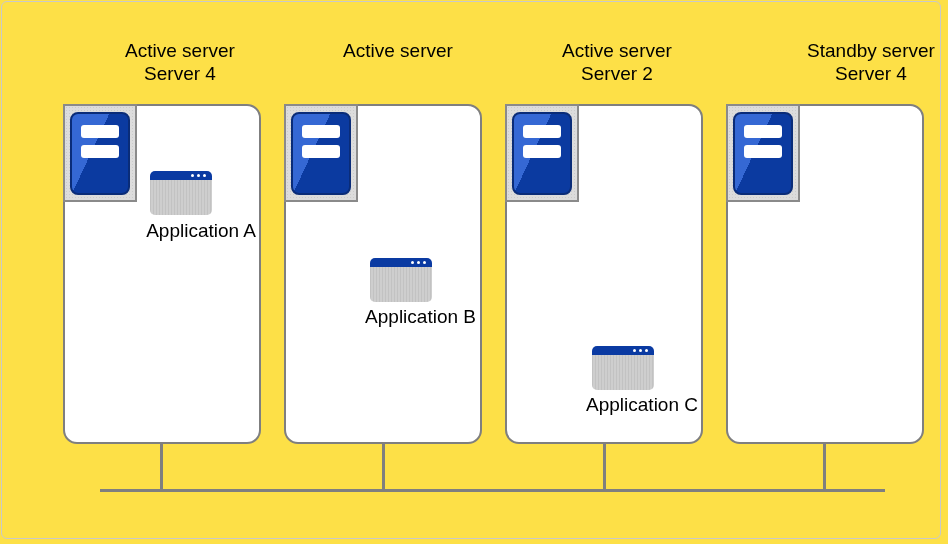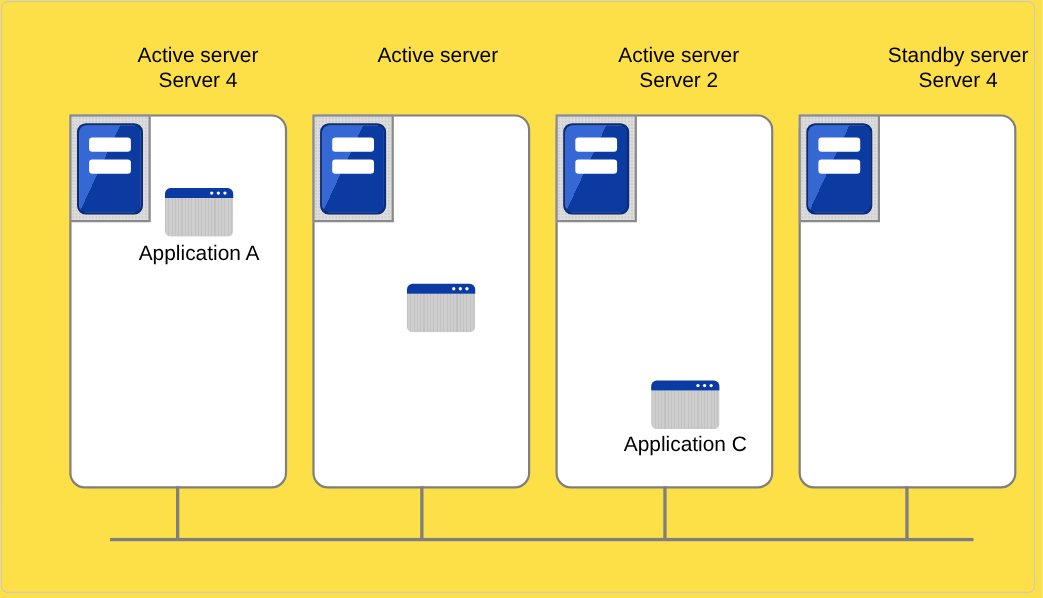--- a/index.html
+++ b/index.html
@@ -48,21 +48,21 @@
     position:absolute; top:3px; width:3px; height:3px;
     border-radius:50%; background:#fff;
   }
   .dot.d1 { right:6px; } .dot.d2 { right:12px; } .dot.d3 { right:18px; }
   .app-body {
     height:35px; background-color:var(--app-body,#c9c9c9);
     background-image:repeating-linear-gradient(90deg,#c2c2c2 0 1px,#cecece 1px 3px);
     border-radius:0 0 5px 5px;
   }
   .app-label {
-    position:absolute; width:150px; text-align:center;
+    position:absolute; width:150px; text-align:right;
     font-size:19px; line-height:22px; white-space:nowrap;
   }
   .vline {
     position:absolute; top:442px; width:3px; height:49px;
     background:var(--line,#7f7f7f);
   }
   .bus {
     position:absolute; top:489px; left:100px; width:785px; height:3px;
     background:var(--line,#7f7f7f);
   }
@@ -107,20 +107,21 @@
     </div>
   </div>
   <div class="app" style="left:370px;top:258px">
     <div class="app-titlebar">
       <span class="dot d1"></span>
       <span class="dot d2"></span>
       <span class="dot d3"></span>
     </div>
     <div class="app-body"></div>
   </div>
+  <div class="app-label" style="left:326px;top:306px">Application B</div>
 
   <div class="title" style="left:527px">
     <div>Active server</div>
     <div>Server 2</div>
   </div>
   <div class="server-box" style="left:505px">
     <div class="icon-frame">
       <div class="tower">
         <div class="bar b1"></div>
         <div class="bar b2"></div>

